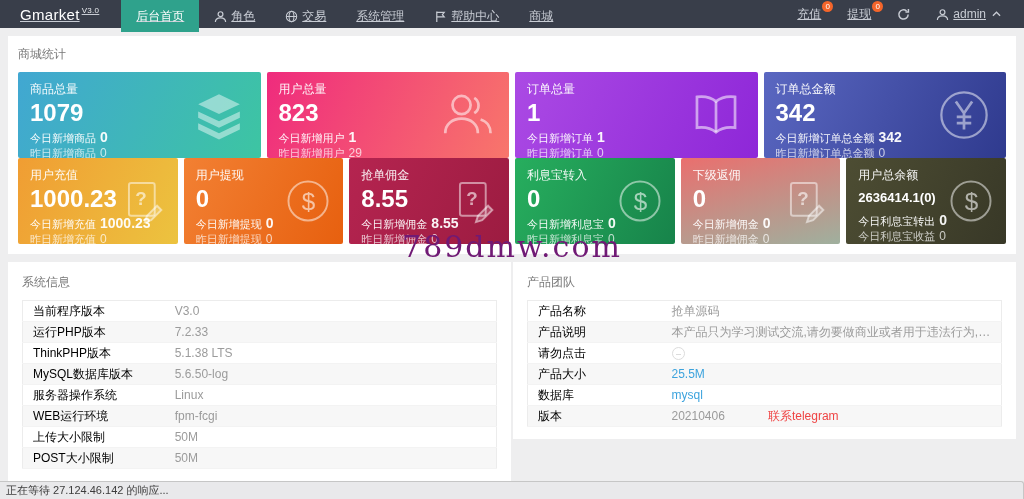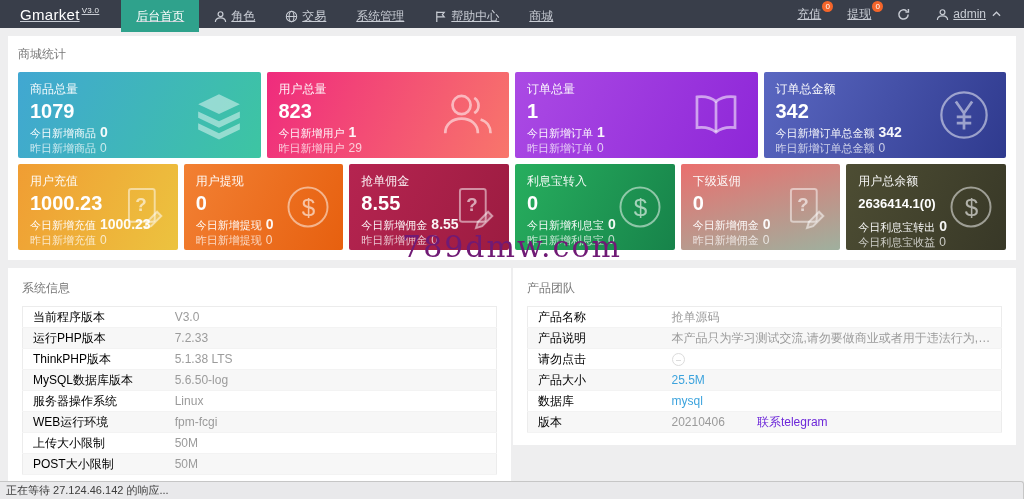--- a/index.html
+++ b/index.html
@@ -20,43 +20,43 @@
   .nav-ico svg { width:100%; height:100%; }
   .nav-right { margin-left:auto; display:flex; align-items:stretch; padding-right:10px; }
   .nav-right .nav-item { padding:1px 13px; position:relative; }
   .badge { position:absolute; top:1px; right:1px; min-width:11px; height:11px; border-radius:50%;
            background:#f4652a; color:#fff; font-size:8px; line-height:11px; text-align:center; padding:0 2px; }
   .caret { width:9px; height:6px; margin-left:2px; }
   
   .stats-panel { margin:8px; background:#fff; padding:10px 10px 10px; }
   .panel-title { font-size:12px; color:#777; margin-bottom:9px; }
   .cards-row { display:flex; gap:6px; }
-  .cards-row + .cards-row { margin-top:6px; }
+  .cards-row + .cards-row { }
   .stat-card { flex:1; height:86px; position:relative; padding:9px 12px; color:#fff; border-radius:2px; overflow:hidden; }
   .card-title { font-size:12px; opacity:.95; }
-  .card-value { font-size:20px; font-weight:700; line-height:1.2; margin:1px 0 2px; }
+  .card-value { font-size:24px; font-weight:700; line-height:1.2; margin:1px 0 2px; }
   .card-value.small { font-size:13px; margin:6px 0 7px; }
   .card-line { font-size:11px; line-height:15px; opacity:.95; }
   .card-line b { font-size:14px; margin-left:4px; }
   .card-line.dim { opacity:.72; }
   .card-line.dim b { font-size:12px; font-weight:400; }
   .card-icon { position:absolute; right:13px; top:50%; transform:translateY(-50%); width:58px; height:58px; }
   .row-sm .card-icon { width:50px; height:50px; right:10px; }
   .card-icon svg { width:100%; height:100%; }
   
   .bottom { display:flex; gap:2px; margin:0 8px; align-items:flex-start; }
   .panel { flex:1; background:#fff; padding:12px 14px; }
   .info-table { width:100%; border-collapse:collapse; border:1px solid #ececec; font-size:12px; }
   .info-table tr:nth-child(even) { background:#f7f7f7; }
   .info-table tr { border-bottom:1px solid #f3f3f3; }
   .info-table td { padding:3px 10px; height:19px; color:#8f8f8f; line-height:14px; }
   .info-table td.c-label { width:30%; color:#000000; }
   .info-table td.c-value { color:#9b9b9b; white-space:nowrap; overflow:hidden; text-overflow:ellipsis; max-width:340px; }
   .link { color:#3ca3dd; cursor:pointer; }
-  .extra-link { color:#6d28d9; cursor:pointer; margin-left:32px; }
+  .extra-link { color:#ef4444; cursor:pointer; margin-left:43px; }
   .minus-circle { display:inline-block; width:13px; height:13px; border:1px solid #dcdcdc; border-radius:50%; position:relative; vertical-align:middle; }
   .minus-circle::after { content:""; position:absolute; left:3px; right:3px; top:50%; height:1px; background:#dcdcdc; }
   
   .watermark { position:absolute; top:229px; left:50%; transform:translateX(-50%);
     font-family:"DejaVu Serif","Liberation Serif",serif; font-size:30px; color:#701a75;
     letter-spacing:2px; z-index:6; pointer-events:none; }
   
   .statusbar { position:absolute; left:0; bottom:0; width:100%; height:18px; background:#e9e9eb;
     border:1px solid #c6c6c6; border-bottom:none; border-left:none; border-top-right-radius:3px;
     font-size:11px; color:#3c3c3c; line-height:16px; padding-left:6px; }

